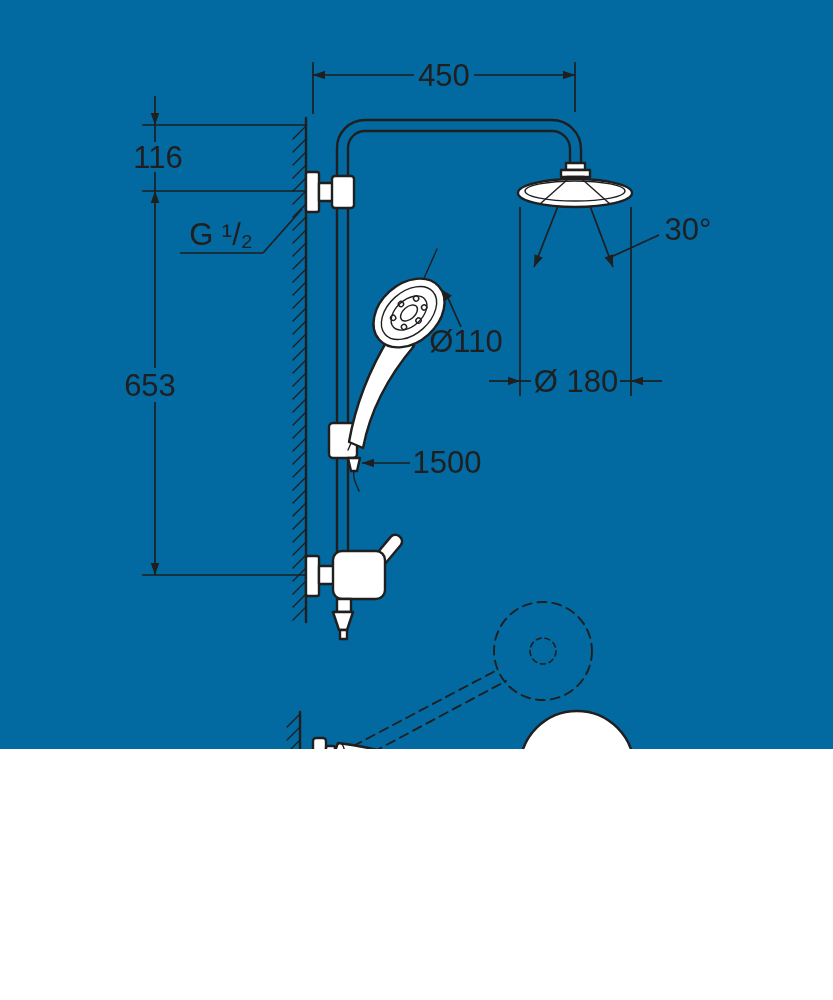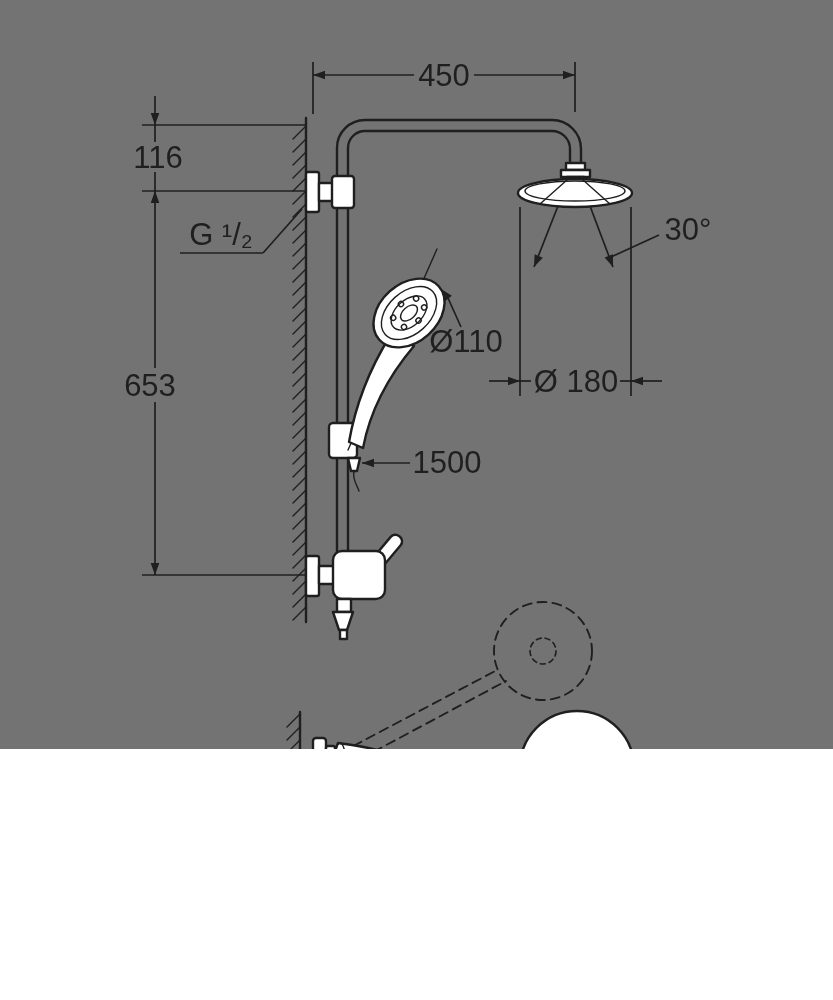--- a/index.html
+++ b/index.html
@@ -1,16 +1,16 @@
 <!DOCTYPE html>
 <html><head>
 <meta charset="utf-8">
 <style>
   html,body { margin:0; padding:0; background:#ffffff; }
-  .stage { position:relative; width:833px; height:749px; background:#737373; overflow:hidden; }
+  .stage { position:relative; width:833px; height:749px; background:#0369a1; overflow:hidden; }
   svg { position:absolute; left:0; top:0; }
   .ln   { stroke:#1f1f1f; fill:none; stroke-width:2.4; stroke-linecap:round; stroke-linejoin:round; }
   .thin { stroke-width:1.4; }
   .dim  { stroke-width:1.7; stroke-linecap:butt; }
   .wh   { fill:#ffffff; }
   .arr  { fill:#1f1f1f; stroke:none; }
   .dash { stroke-dasharray:9 6; stroke-width:1.9; }
   .dashfine { stroke-dasharray:5 4; stroke-width:1.6; }
   text.dimtext { font-family:"Liberation Sans", sans-serif; font-size:31px; fill:#1f1f1f; }
 </style>

